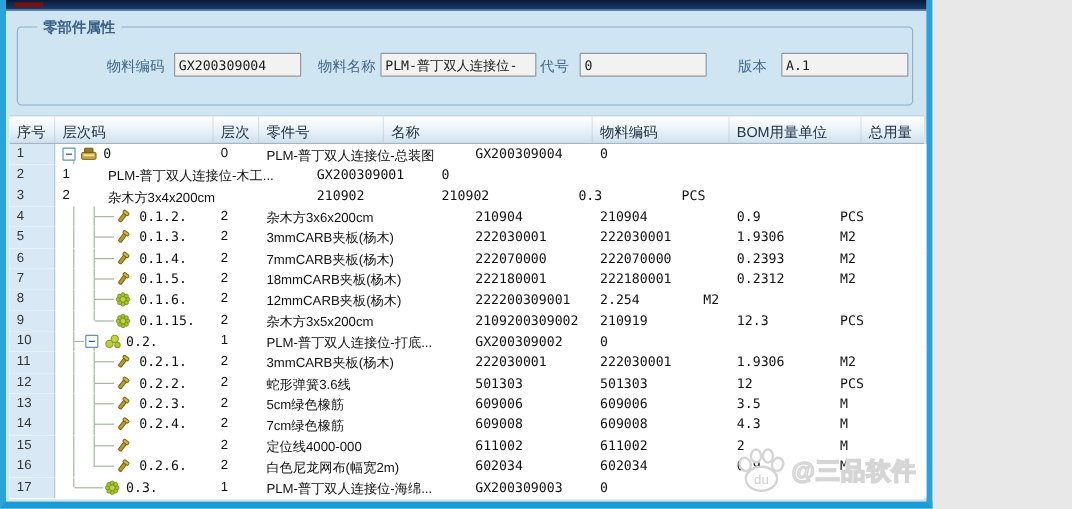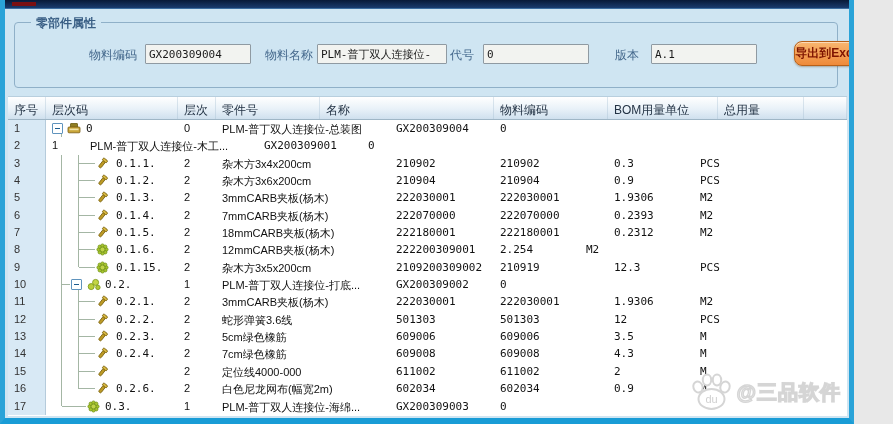--- a/index.html
+++ b/index.html
@@ -1,18 +1,18 @@
 <!DOCTYPE html>
 <html><head>
 <meta charset="utf-8">
 <style>
   html,body{margin:0;padding:0;background:#e8e8e8;}
   *{box-sizing:border-box;}
   .frame{
-    position:relative;width:854px;height:424px;
+    position:relative;width:777px;height:424px;
     background:#cfe5f2;
     border-left:5px solid #2aa3d8;border-right:5px solid #2aa3d8;border-bottom:6px solid #199cd6;
     font-family:"Liberation Sans",sans-serif;
     overflow:hidden;
   }
   .titlebar{
     position:absolute;top:0;left:-5px;right:-5px;height:9px;
     background:linear-gradient(#081a38,#1a3c6e);
     border-bottom:1px solid #3c6ea0;
   }
@@ -157,32 +157,20 @@
             <div class="cell" style="flex: 0 0 38px;">1</div>
             <div class="cell" style="flex: 0 0 174px;">PLM-普丁双人连接位-木工...</div>
             <div class="cell mono" style="flex: 0 0 104px;">GX200309001</div>
             <div class="cell mono" style="flex: 0 0 114px;">0</div>
             <div class="cell mono" style="flex: 0 0 86px;"></div>
             <div class="cell mono" style="flex: 0 0 110px;"></div>
             <div class="cell" style="flex: 1 1 0%;"></div>
           </div>
           <div class="grow">
             <div class="cell seq" style="flex: 0 0 38px;">3</div>
-            <div class="cell tree" style="flex: 0 0 132px;">
-              <div class="tl" style="left: 15px; width: 1px; top: 0px; bottom: 0px;"></div>
-              <div class="tl" style="left: 32px; width: 1px; top: 0px; bottom: 0px;"></div>
-              <div class="tl" style="left: 33px; width: 16px; top: 8px; height: 1px;"></div>
-              <div class="ticon" style="left: 50px;"><svg width="13" height="13" viewBox="0 0 13 13">
-                  <g transform="rotate(38 6.5 6.5)">
-                    <rect x="5.1" y="3.4" width="2.9" height="8" rx="1.2" fill="#bd9a25" stroke="#77600e" stroke-width="0.8"></rect>
-                    <rect x="3.9" y="1.2" width="5.3" height="2.7" rx="1.1" fill="#d7b63e" stroke="#77600e" stroke-width="0.8"></rect>
-                  </g>
-                </svg></div>
-              <div class="tree-label" style="left: 70px;">0.1.1.</div>
-            </div>
             <div class="cell" style="flex: 0 0 38px;">2</div>
             <div class="cell" style="flex: 0 0 174px;">杂木方3x4x200cm</div>
             <div class="cell mono" style="flex: 0 0 104px;">210902</div>
             <div class="cell mono" style="flex: 0 0 114px;">210902</div>
             <div class="cell mono" style="flex: 0 0 86px;">0.3</div>
             <div class="cell mono" style="flex: 0 0 110px;">PCS</div>
             <div class="cell" style="flex: 1 1 0%;"></div>
           </div>
           <div class="grow">
             <div class="cell seq" style="flex: 0 0 38px;">4</div>

